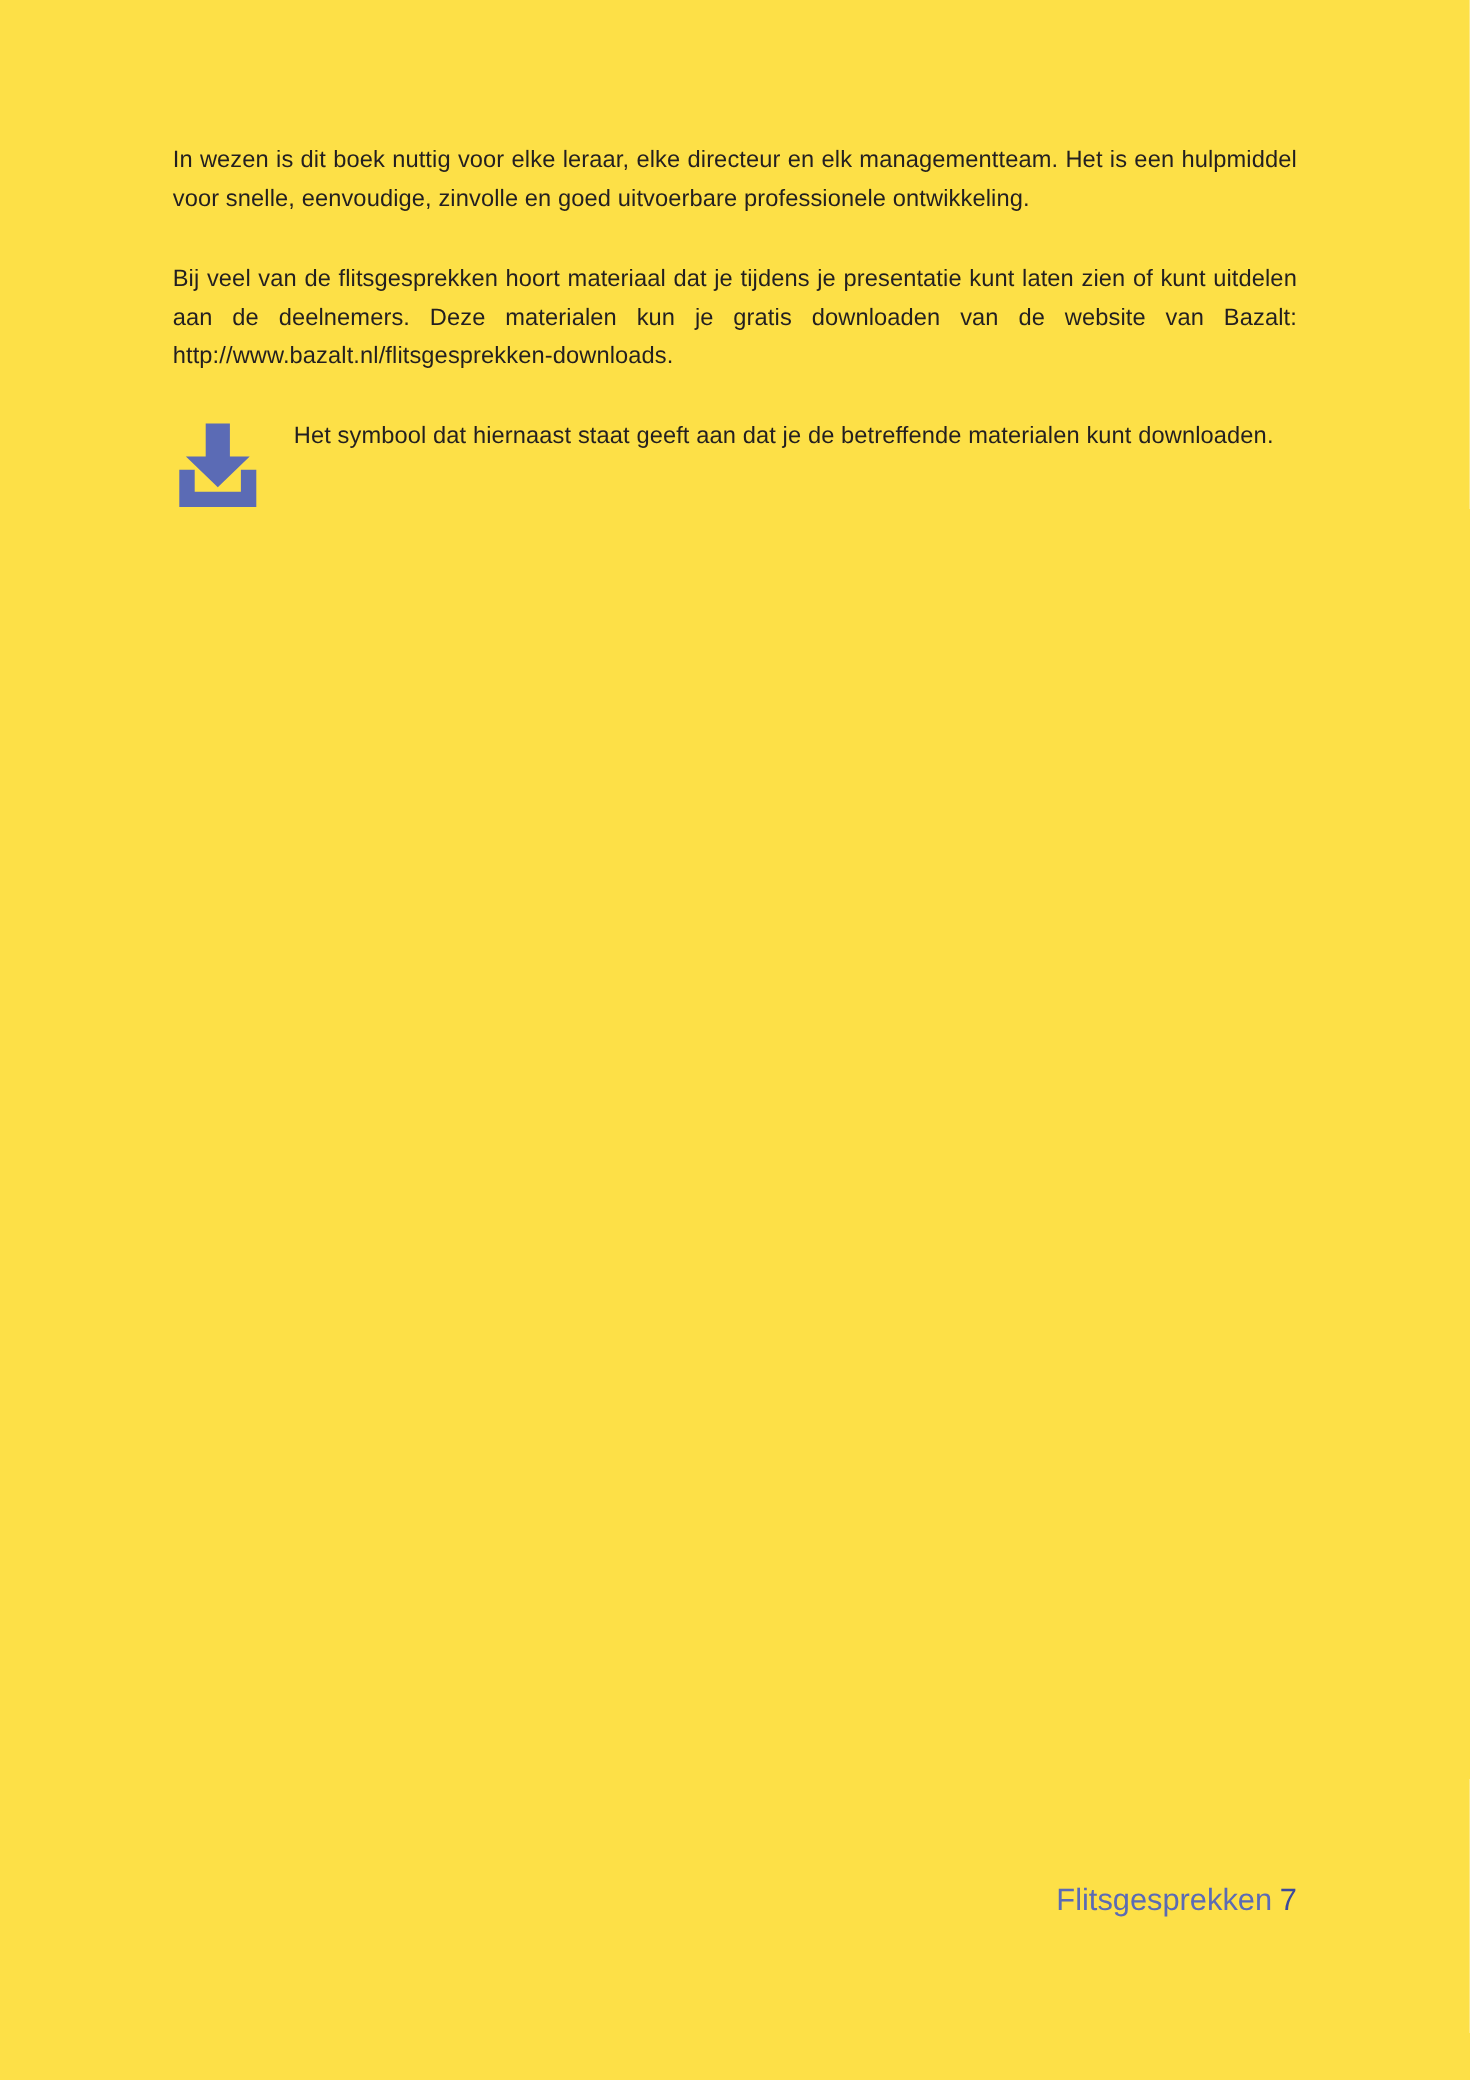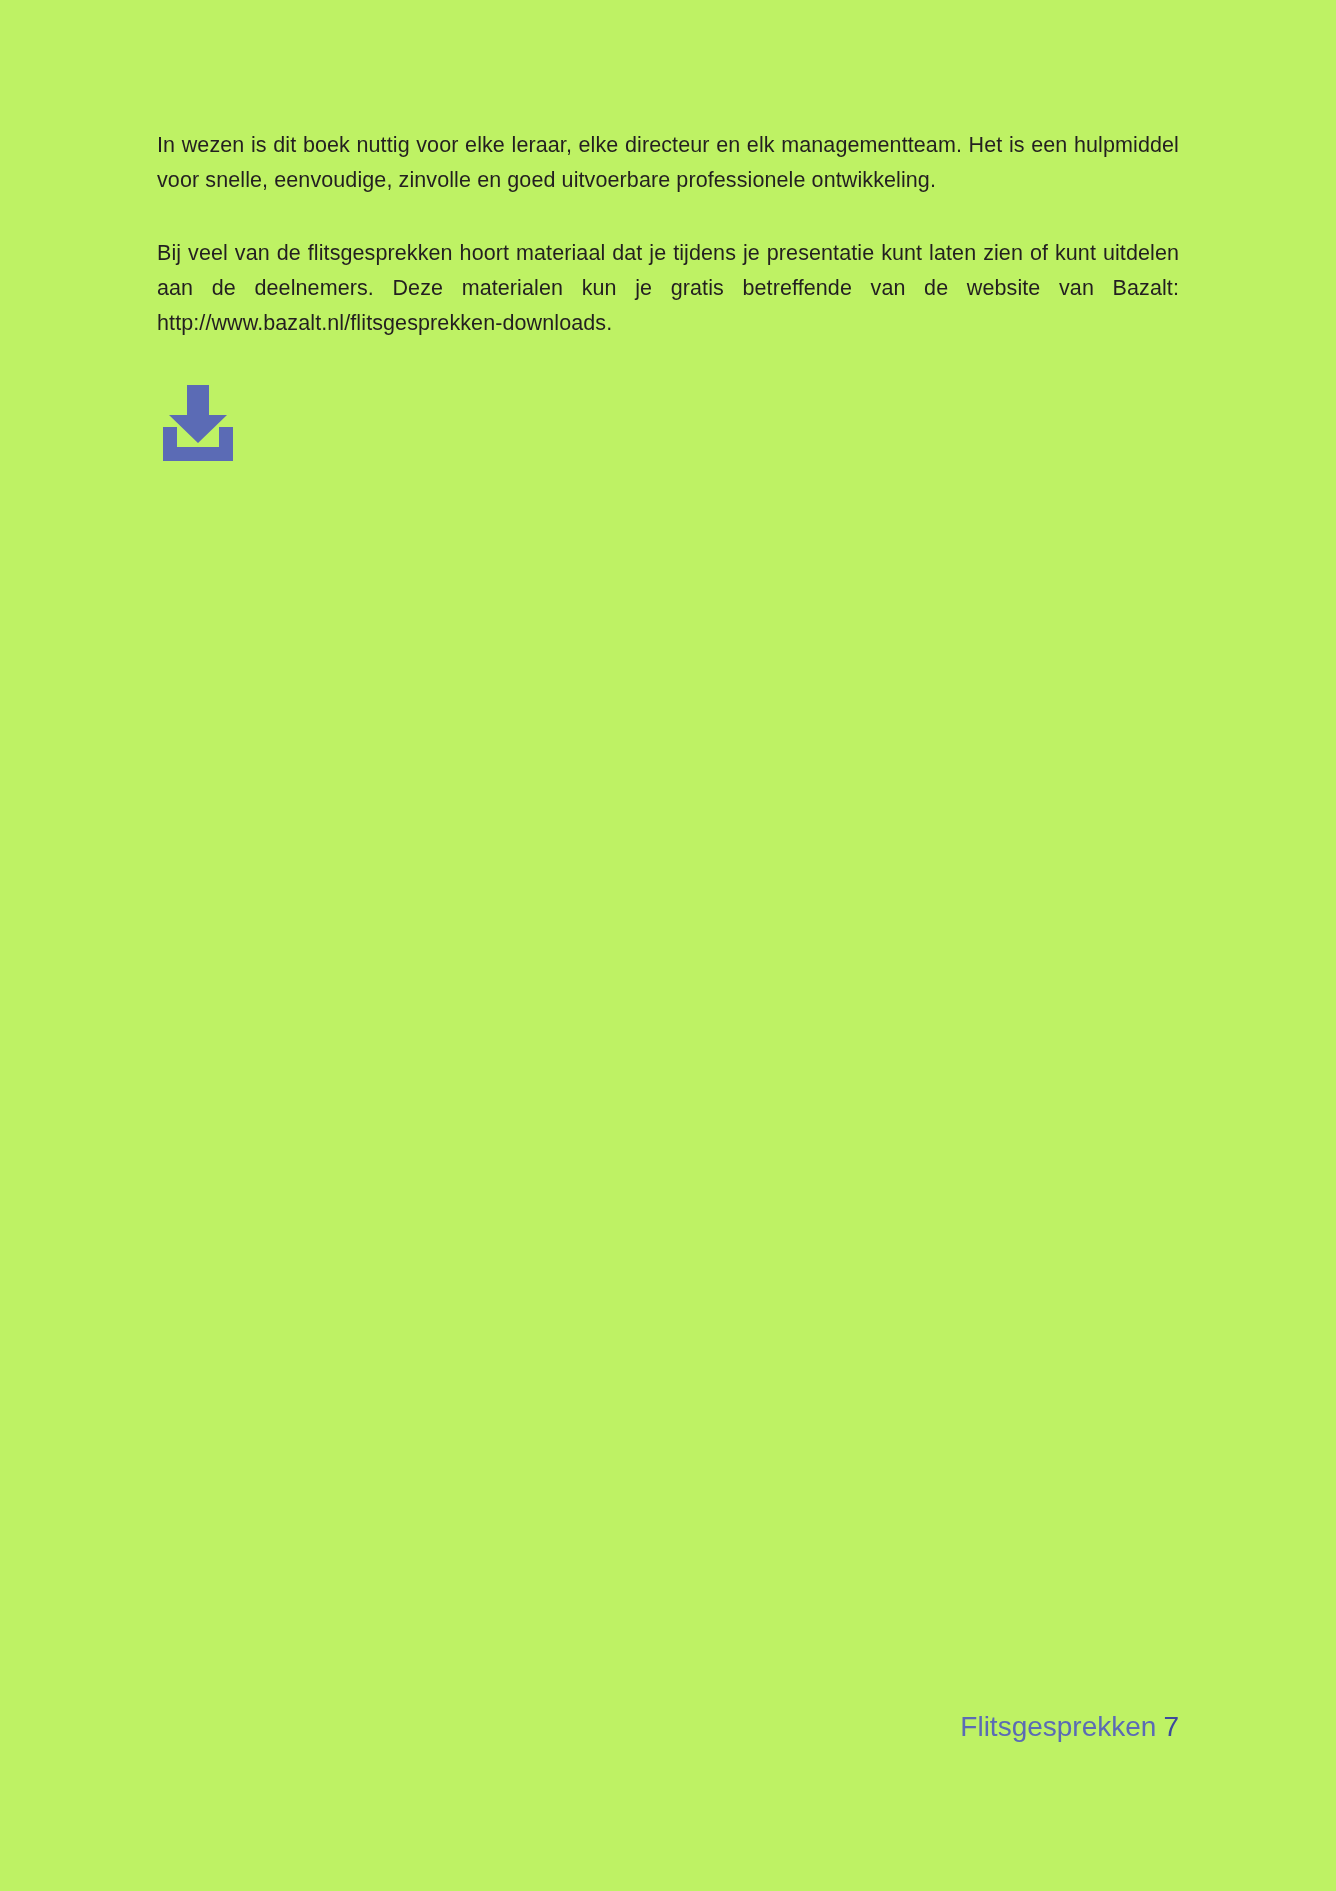--- a/index.html
+++ b/index.html
@@ -15,21 +15,21 @@
     font-family: "Liberation Sans", sans-serif;
     color: #231f20;
     overflow: hidden;
   }
   .page {
     position: absolute;
     left: 0;
     top: 0;
     width: 1336px;
     height: 1891px;
-    background: #bef264;
+    background: #fde047;
   }
   .content {
     position: absolute;
     left: 157px;
     top: 128px;
     width: 1022px;
   }
   p.body-text {
     margin: 0 0 38px 0;
     font-size: 21.5px;
@@ -82,29 +82,30 @@
 </style>
 </head>
 <body>
 
 <div class="page">
 
   <div class="content">
 
     <p class="body-text">In wezen is dit boek nuttig voor elke leraar, elke directeur en elk managementteam. Het is een hulpmiddel voor snelle, eenvoudige, zinvolle en goed uitvoerbare professionele ontwikkeling.</p>
 
-    <p class="body-text">Bij veel van de flitsgesprekken hoort materiaal dat je tijdens je presentatie kunt laten zien of kunt uitdelen aan de deelnemers. Deze materialen kun je gratis betreffende van de website van Bazalt: http://www.bazalt.nl/flitsgesprekken-downloads.</p>
+    <p class="body-text">Bij veel van de flitsgesprekken hoort materiaal dat je tijdens je presentatie kunt laten zien of kunt uitdelen aan de deelnemers. Deze materialen kun je gratis downloaden van de website van Bazalt: http://www.bazalt.nl/flitsgesprekken-downloads.</p>
 
     <div class="note-block">
       <span class="download-icon">
         <svg viewBox="0 0 82 80" width="82" height="80" aria-hidden="true">
           <path d="M30 2 H52 V32 H70 L41 60 L12 32 H30 Z" fill="#5b6bb5"></path>
           <path d="M6 44 H20 V64 H62 V44 H76 V78 H6 Z" fill="#5b6bb5"></path>
         </svg>
       </span>
+      <p class="note-text">Het symbool dat hiernaast staat geeft aan dat je de betreffende materialen kunt downloaden.</p>
     </div>
 
   </div>
 
   <div class="footer">
     <span class="footer-title">Flitsgesprekken</span><span class="footer-page">7</span>
   </div>
 
 </div>
 

